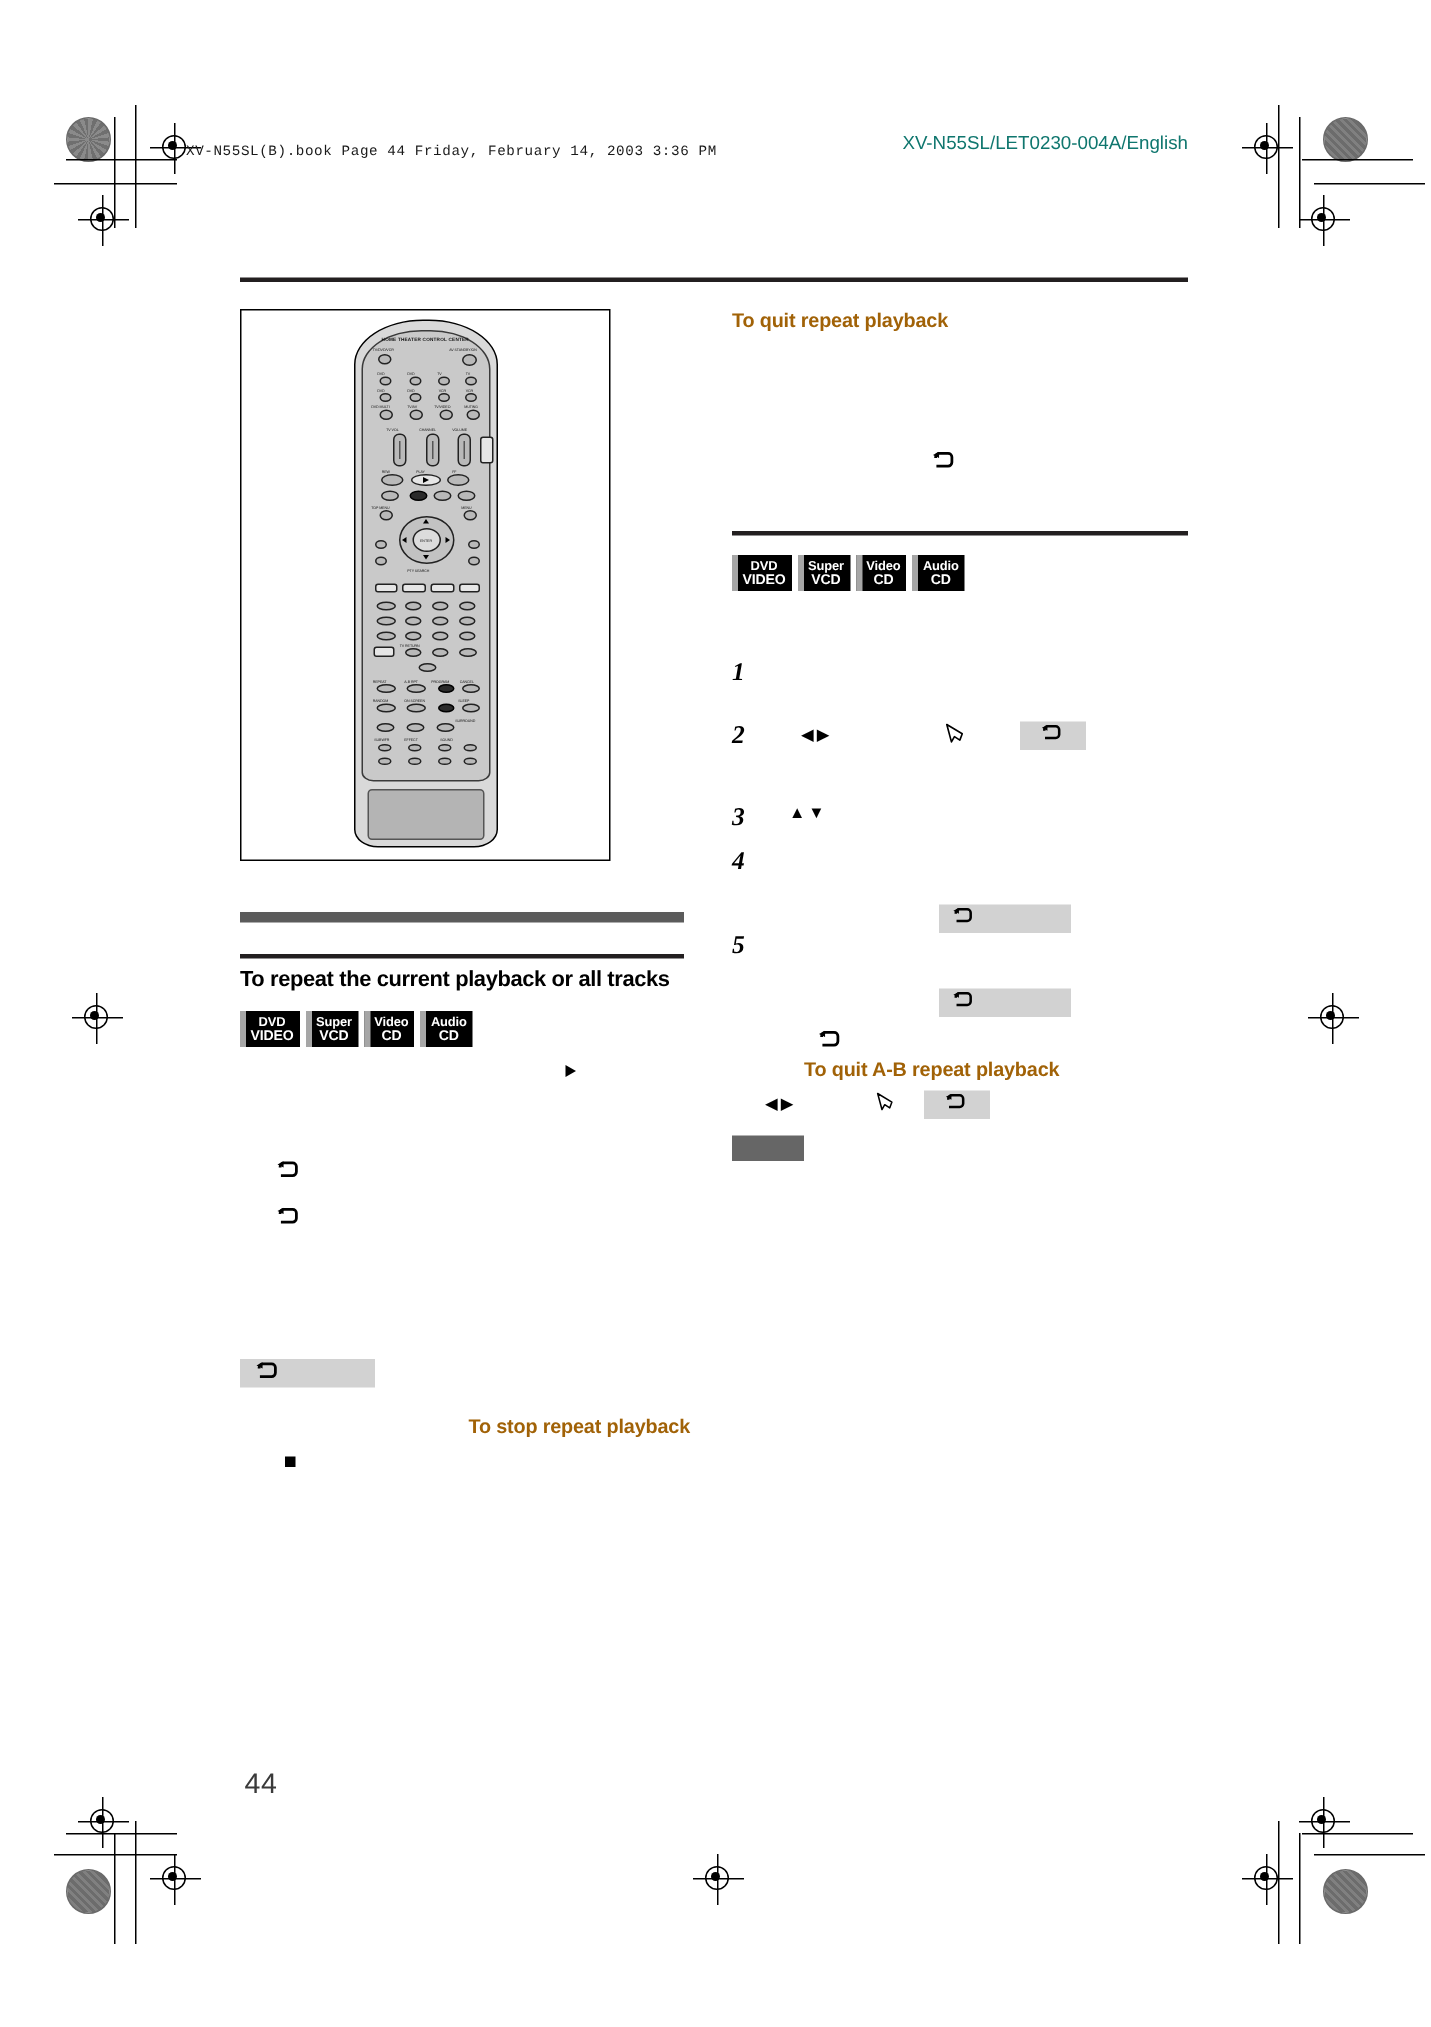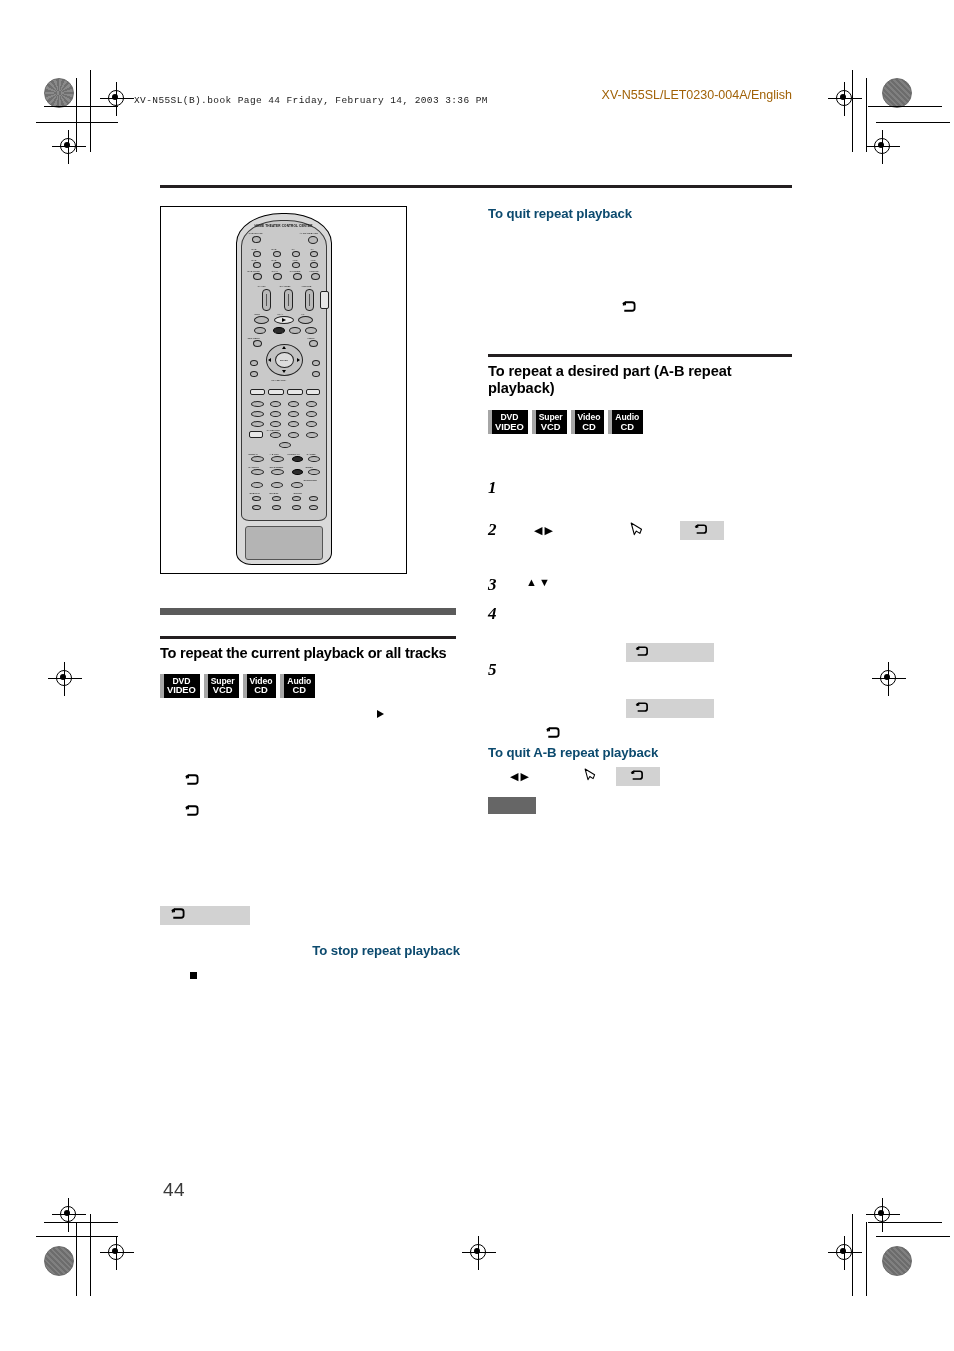--- a/index.html
+++ b/index.html
@@ -64,35 +64,35 @@
   .trim {
     position: absolute;
     background: #000;
   }
   .trim.h { height: 1.4px; }
   .trim.v { width: 1.4px; }
 
   
   .file-header {
     position: absolute;
-    left: 118px;
+    left: 108px;
     top: 95px;
     font-family: "Liberation Mono", monospace;
     font-size: 9.5px;
     letter-spacing: 0.4px;
     color: #1a1a1a;
     white-space: nowrap;
     padding-left: 16px;
   }
   .doc-code {
     position: absolute;
     right: 162px;
     top: 88px;
     font-size: 12.5px;
-    color: #a16207;
+    color: #0f766e;
     white-space: nowrap;
   }
 
   
   .content {
     position: absolute;
     left: 160px;
     top: 185px;
     width: 632px;
     height: 1010px;
@@ -260,21 +260,21 @@
     margin: 6px 0 0 0;
     letter-spacing: -0.25px;
     color: #000;
   }
   h3.sub-title.right-col { letter-spacing: -0.1px; line-height: 1.18; }
   h4.minor-title {
     font-size: 13.2px;
     font-weight: bold;
     margin: 0;
     letter-spacing: -0.1px;
-    color: #0c4a6e;
+    color: #a16207;
   }
 
   
   .badge-row {
     display: flex;
     gap: 4px;
     margin-top: 13px;
   }
   .badge {
     display: flex;
@@ -687,21 +687,20 @@
     <div style="position:relative; height:112px;">
       <span class="icon-repeat abs" style="left:132px; top:80px;">
         <svg viewBox="0 0 20 16" width="18" height="14" aria-hidden="true">
           <path d="M4,5 L4,4.2 C4,2.6 5.3,1.4 6.9,1.4 L13.5,1.4 C15.1,1.4 16.4,2.6 16.4,4.2 L16.4,8.2 C16.4,9.8 15.1,11.1 13.5,11.1 L4.6,11.1" fill="none" stroke="#000" stroke-width="2.1" stroke-linecap="butt"></path>
           <polygon points="6.6,0.2 6.6,5.0 2.0,2.6" fill="#000"></polygon>
         </svg>
       </span>
     </div>
 
     <div class="sub-rule" style="width:304px;"></div>
-    <h3 class="sub-title right-col">To repeat a desired part (A-B repeat playback)</h3>
 
     <div class="badge-row">
       <div class="badge">
         <span class="tab"></span>
         <span class="txt">
           <span>DVD</span>
           <span class="l2">VIDEO</span>
         </span>
       </div>
       <div class="badge">
@@ -789,21 +788,21 @@
           <span class="icon-repeat abs" style="left:32px; top:66px;">
             <svg viewBox="0 0 20 16" width="18" height="14" aria-hidden="true">
               <path d="M4,5 L4,4.2 C4,2.6 5.3,1.4 6.9,1.4 L13.5,1.4 C15.1,1.4 16.4,2.6 16.4,4.2 L16.4,8.2 C16.4,9.8 15.1,11.1 13.5,11.1 L4.6,11.1" fill="none" stroke="#000" stroke-width="2.1" stroke-linecap="butt"></path>
               <polygon points="6.6,0.2 6.6,5.0 2.0,2.6" fill="#000"></polygon>
             </svg>
           </span>
         </span>
       </div>
     </div>
 
-    <h4 class="minor-title" style="margin-top:8px;">To quit A-B repeat playback</h4>
+    <h4 class="minor-title" style="margin-top:8px;margin-left:48px;">To quit A-B repeat playback</h4>
 
     <div style="position:relative; height:30px; margin-top:7px;">
       <span class="icon-arrows abs" style="left:22px; top:4px;">◀▶</span>
       <span class="icon-cursor abs" style="left:96px; top:1px;">
         <svg viewBox="0 0 13 15" width="12" height="14" aria-hidden="true">
           <path d="M11.5,7.2 L1.2,1.0 L4.3,12.6 L6.3,9.1 L9.9,11.4 Z" fill="#fff" stroke="#000" stroke-width="1.1" stroke-linejoin="round"></path>
         </svg>
       </span>
       <span class="key-chip abs" style="left:128px; top:0px;">
         <span class="icon-repeat">

